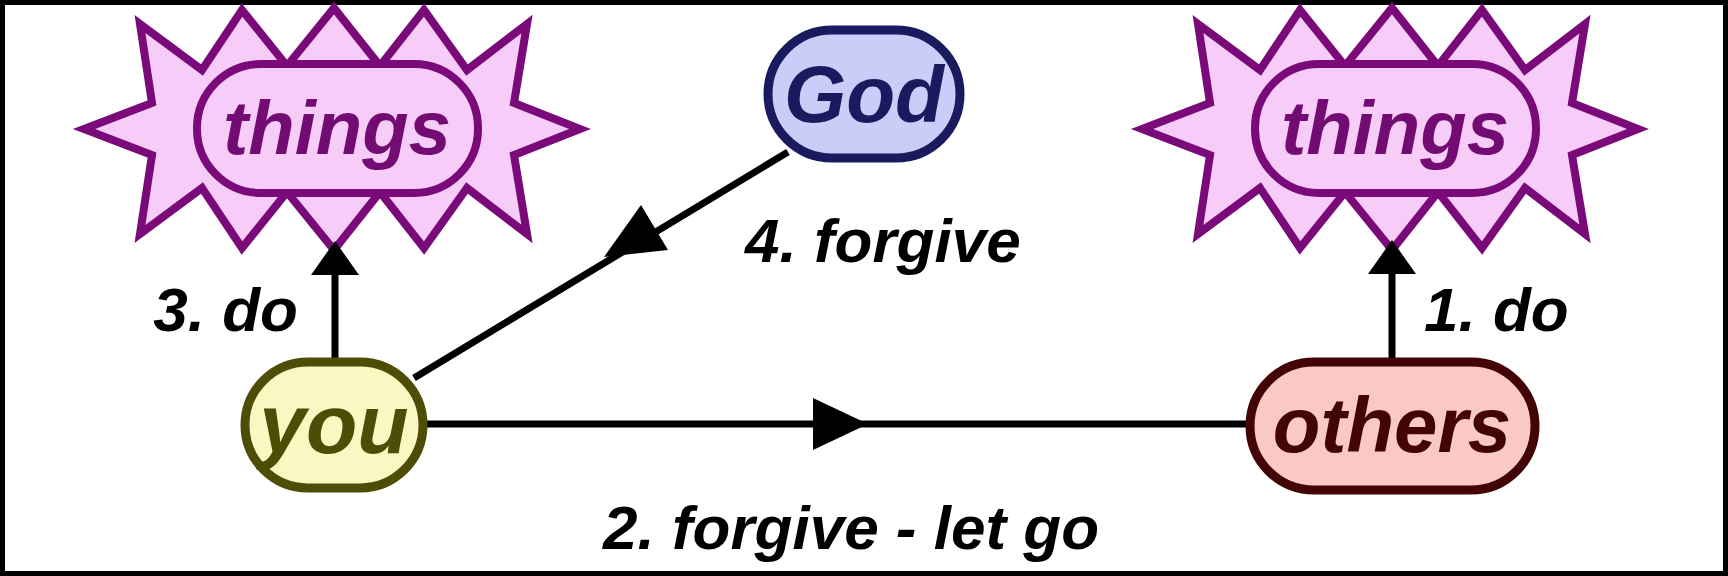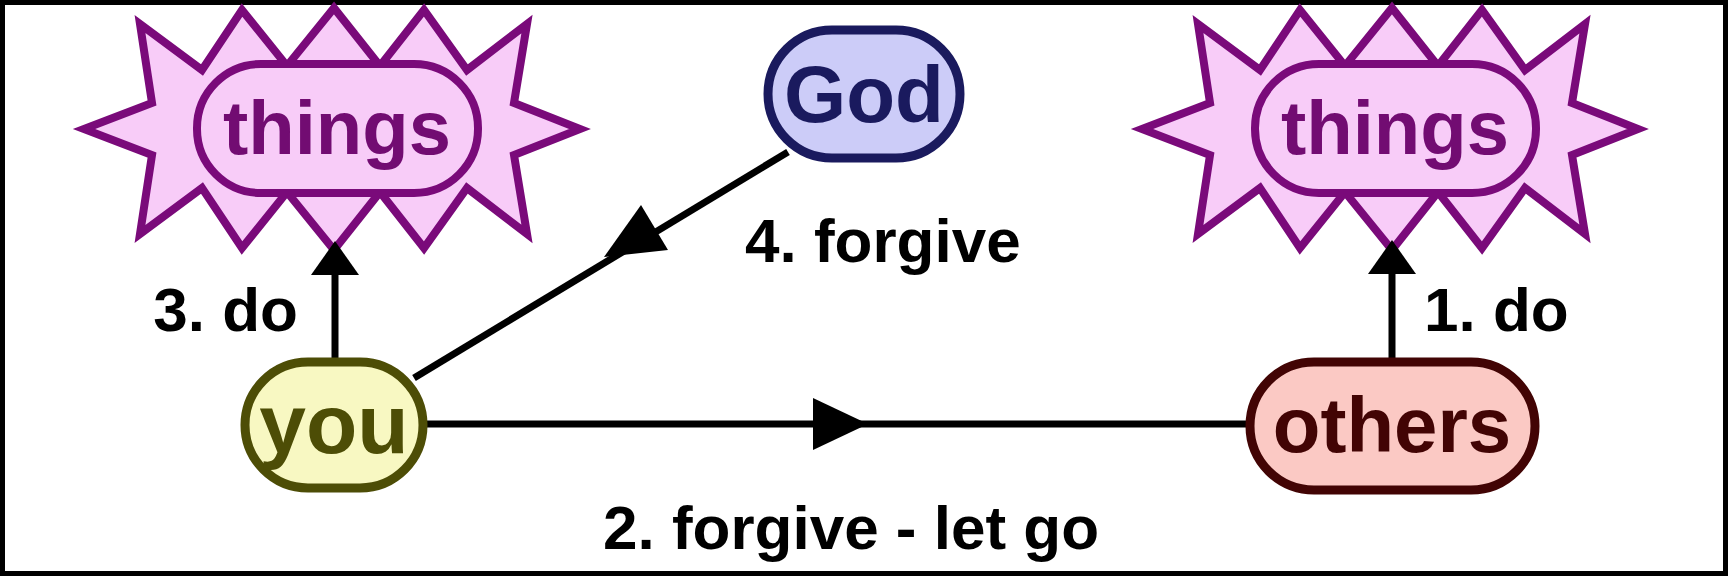--- a/index.html
+++ b/index.html
@@ -1,16 +1,16 @@
 <!DOCTYPE html>
 <html><head>
 <meta charset="utf-8">
 <style>
   html, body { margin: 0; padding: 0; background: #ffffff; }
-  .stage { width: 1728px; height: 576px; position: relative; }
+  .stage { width: 1728px; height: 576px; position: relative; font-style: italic; }
   svg { display: block; }
   .nodetext, .lbl {
     font-family: "Liberation Sans", sans-serif;
     font-weight: bold;
     text-anchor: middle;
   }
   .anchor-start { text-anchor: start; }
   .anchor-end { text-anchor: end; }
 </style>
 </head>

